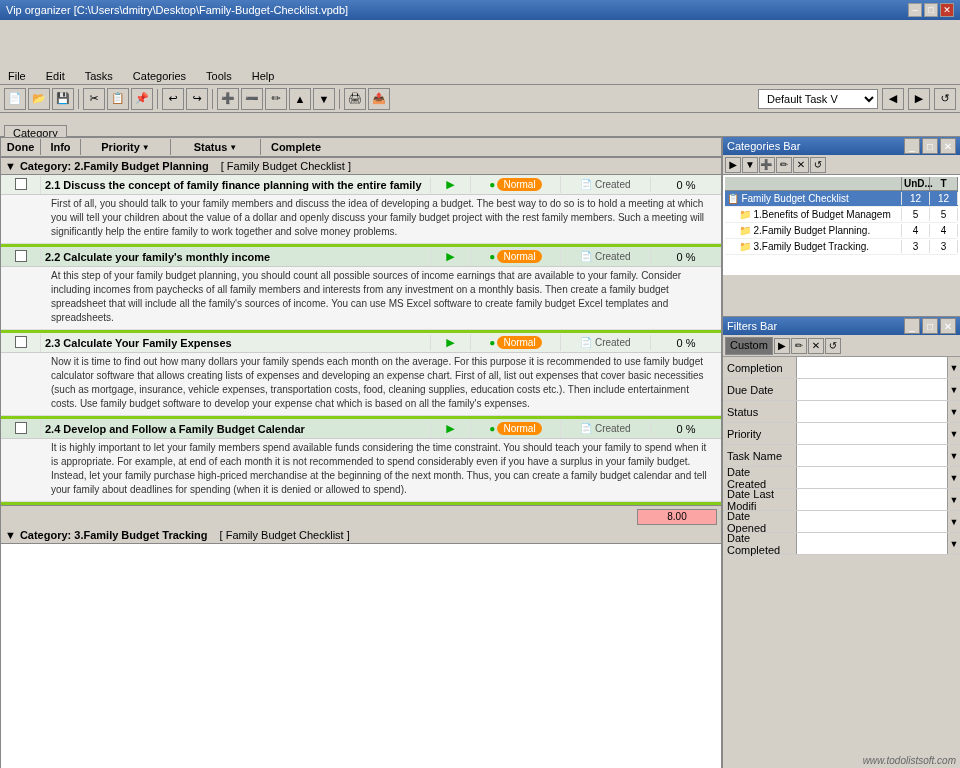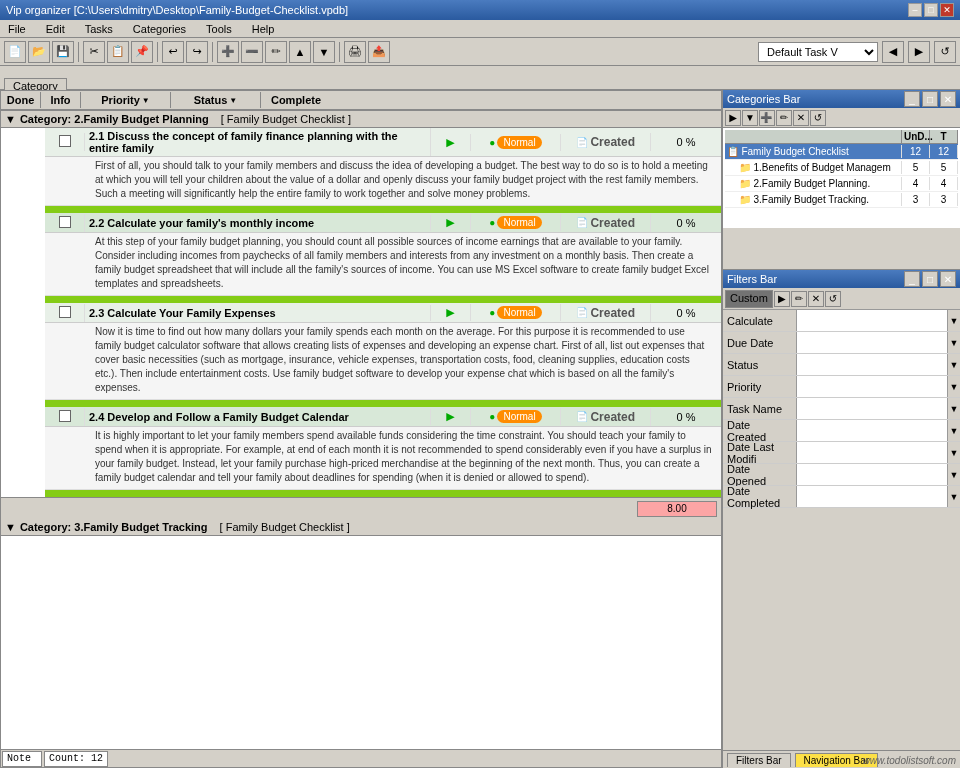--- a/index.html
+++ b/index.html
@@ -29,20 +29,21 @@
     
     
     .menu-bar {
       background: #d4d0c8;
       border-bottom: 1px solid #888;
       padding: 6px 4px;
       display: flex;
       gap: 12px;
       height: 18px;
       align-items: center;
+      margin-top: 47px;
     }
     .menu-item { font-size: 11px; cursor: pointer; padding: 1px 4px; }
     
     
     .toolbar {
       background: #d4d0c8;
       border-bottom: 1px solid #888;
       padding: 2px 4px;
       display: flex;
       align-items: center;
@@ -132,22 +133,21 @@
       padding: 2px 4px;
       font-weight: bold;
       font-size: 11px;
       display: flex;
       align-items: center;
       gap: 4px;
     }
     
     
     .task-row {
-      border-bottom: 7px solid #84cc16;
-      margin-left: 44px;
+      border-bottom: 3px solid #84cc16;
     }
     .task-header {
       display: flex;
       align-items: center;
       min-height: 20px;
       background: #e8f0e8;
       border-bottom: 1px solid #ccc;
     }
     .task-header:nth-child(odd) { background: #e8f0e8; }
     .task-desc {
@@ -177,22 +177,21 @@
     .normal-badge { 
       background: #ff8c00;
       color: white;
       border-radius: 8px;
       padding: 1px 6px;
       font-size: 10px;
     }
     .status-icon { color: #888; font-size: 10px; }
     .created-badge {
       color: #555;
-      font-size: 12px;
-      font-weight: bold;
+      font-size: 10px;
     }
     
     
     .progress-row {
       background: #d4d0c8;
       border-top: 1px solid #888;
       padding: 2px 4px;
       display: flex;
       align-items: center;
       justify-content: flex-end;
@@ -655,21 +654,21 @@
       </div>
       <div class="filters-toolbar">
         <div class="custom-dropdown">Custom</div>
         <div class="panel-btn">▶</div>
         <div class="panel-btn">✏</div>
         <div class="panel-btn">✕</div>
         <div class="panel-btn">↺</div>
       </div>
 
       <div class="filter-row">
-        <div class="filter-label">Calculate</div>
+        <div class="filter-label">Completion</div>
         <input class="filter-value" type="text" style="">
         <div class="filter-arrow">▼</div>
       </div>
       <div class="filter-row">
         <div class="filter-label">Due Date</div>
         <input class="filter-value" type="text" style="">
         <div class="filter-arrow">▼</div>
       </div>
       <div class="filter-row">
         <div class="filter-label">Status</div>

